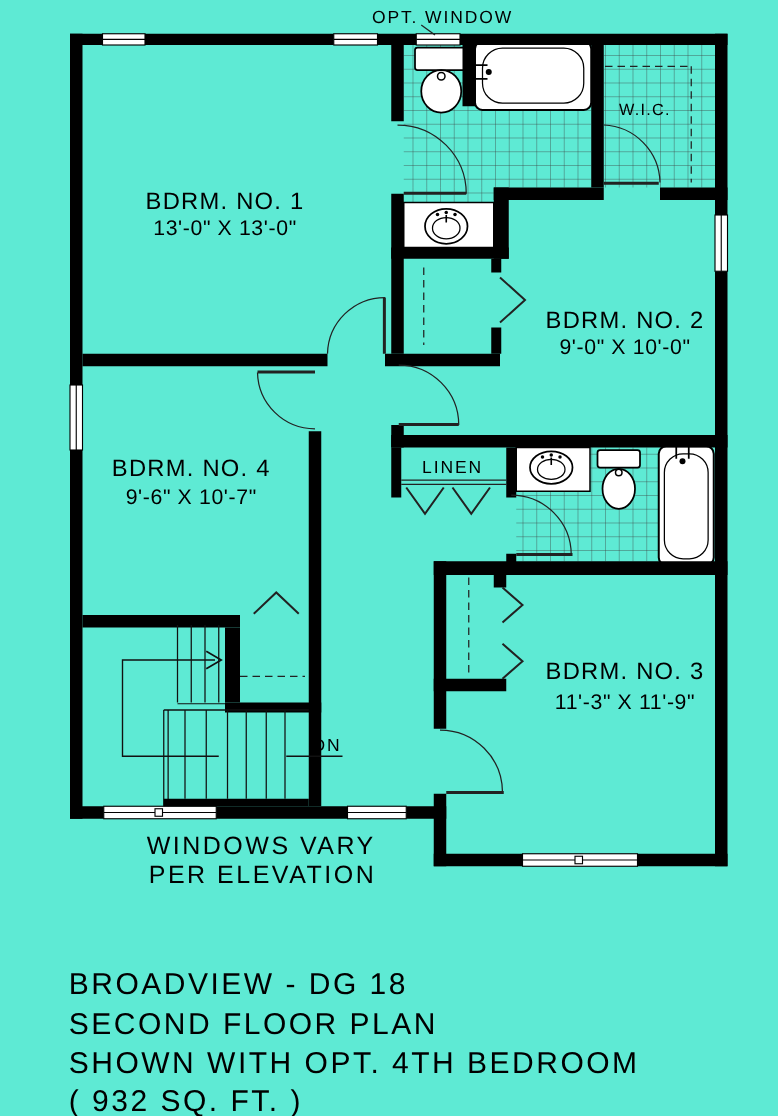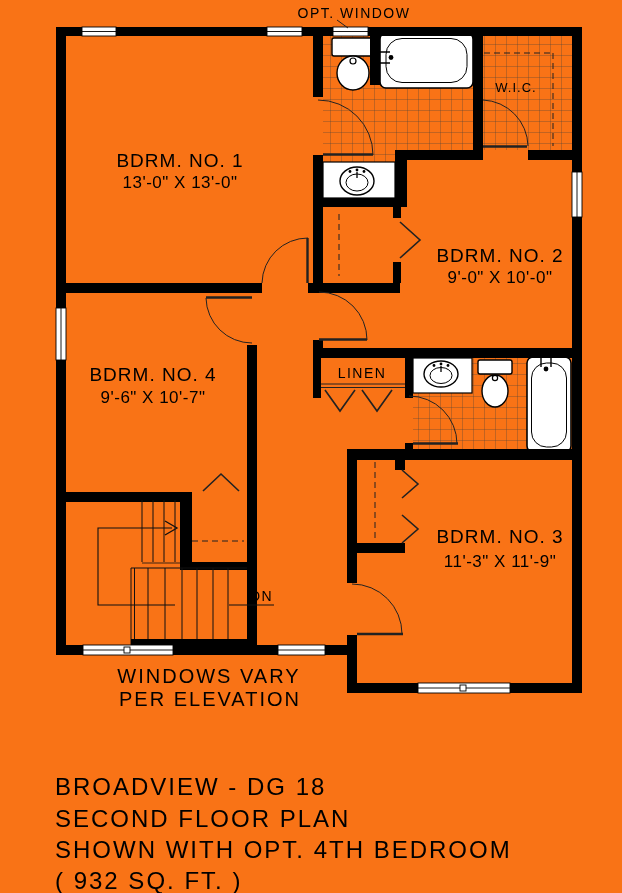--- a/index.html
+++ b/index.html
@@ -1,19 +1,19 @@
 <!DOCTYPE html>
 <html><head>
 <meta charset="utf-8">
 <style>
   html,body{margin:0;padding:0;background:#ffffff;}
   .sheet{
     position:relative;
     width:622px;height:893px;
-    background:#f97316;
+    background:#5eead4;
     font-family:"Liberation Sans", sans-serif;
     overflow:hidden;
   }
   svg{display:block;}
   svg text{fill:#000;}
   .room-name{font-size:19px;letter-spacing:1px;}
   .room-dims{font-size:17px;letter-spacing:0.5px;}
   .small-label{font-size:14px;letter-spacing:1.5px;}
   .tiny-label{font-size:13px;letter-spacing:1px;}
   .note-label{font-size:20px;letter-spacing:2px;}

